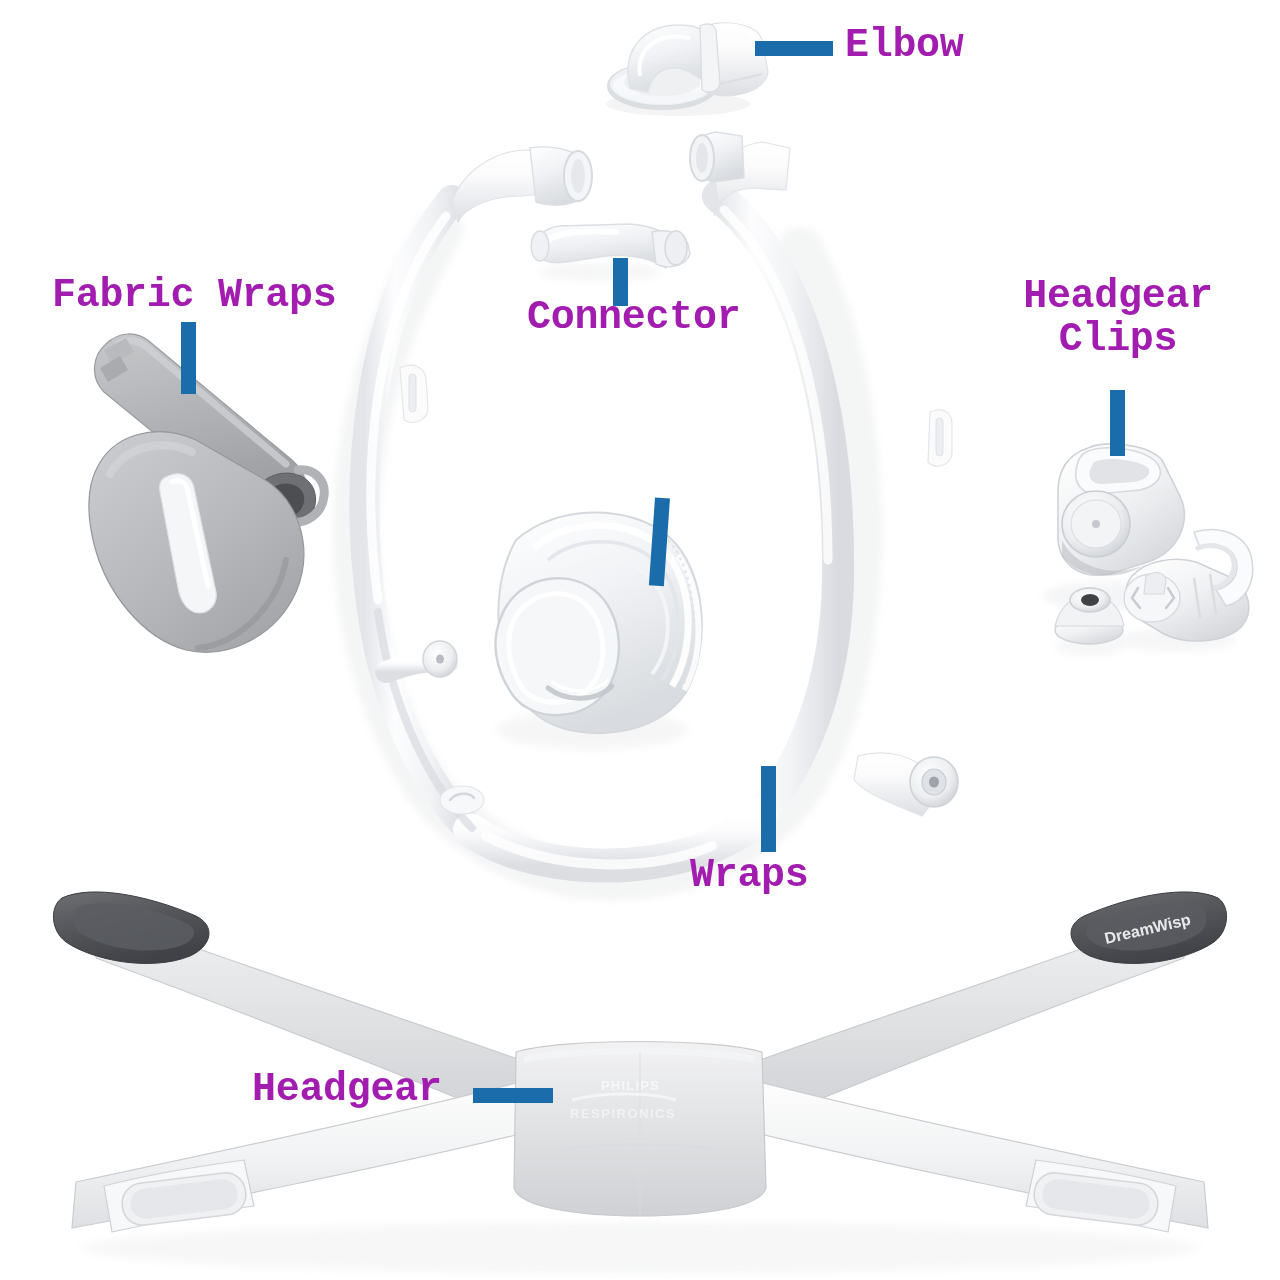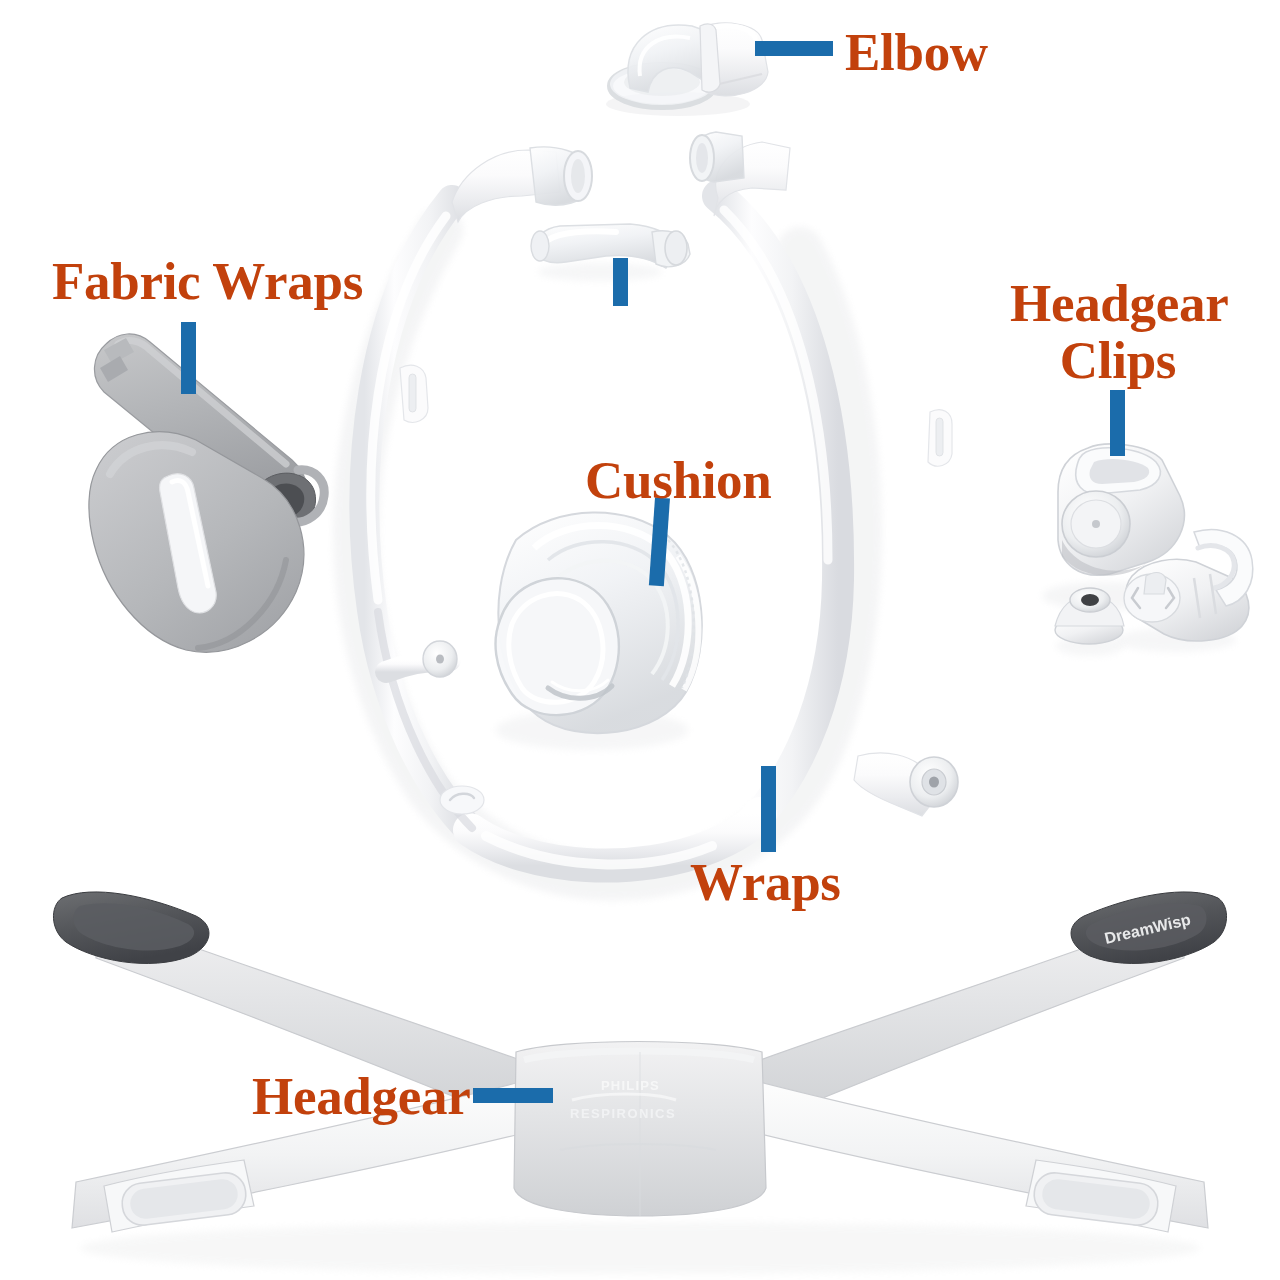--- a/index.html
+++ b/index.html
@@ -17,31 +17,31 @@
   }
   svg.art {
     position: absolute;
     left: 0;
     top: 0;
     width: 1280px;
     height: 1280px;
   }
   .label {
     position: absolute;
-    color: #c2410c;
-    font-family: Liberation Serif, serif;
+    color: #a21caf;
+    font-family: Liberation Mono, monospace;
     font-weight: bold;
-    font-size: 53px;
+    font-size: 40px;
     line-height: 1.08;
     letter-spacing: -0.3px;
     white-space: pre;
     text-align: center;
   }
   .label.l-elbow      { left: 845px;  top: 24px; }
-  .label.l-fabric     { left: 52px;   top: 253px; }
+  .label.l-fabric     { left: 52px;   top: 274px; }
   .label.l-connector  { left: 527px;  top: 296px; }
   .label.l-clips      { left: 1010px; top: 275px; text-align: center; width: 216px; }
   .label.l-cushion    { left: 585px;  top: 452px; }
   .label.l-frame      { left: 690px;  top: 854px; }
   .label.l-headgear   { left: 252px;  top: 1068px; }
 
   .leader {
     position: absolute;
     background: #1b6cab;
   }
@@ -353,19 +353,19 @@
   <div class="leader h ld-elbow"></div>
   <div class="leader v ld-fabric"></div>
   <div class="leader v ld-connector"></div>
   <div class="leader v ld-clips"></div>
   <div class="leader v ld-cushion"></div>
   <div class="leader v ld-frame"></div>
   <div class="leader h ld-headgear"></div>
 
   <div class="label l-elbow">Elbow</div>
   <div class="label l-fabric">Fabric Wraps</div>
+  <div class="label l-connector">Connector</div>
   <div class="label l-clips">Headgear
 Clips</div>
-  <div class="label l-cushion">Cushion</div>
   <div class="label l-frame">Wraps</div>
   <div class="label l-headgear">Headgear</div>
 
 </div>
 
 </body></html>

